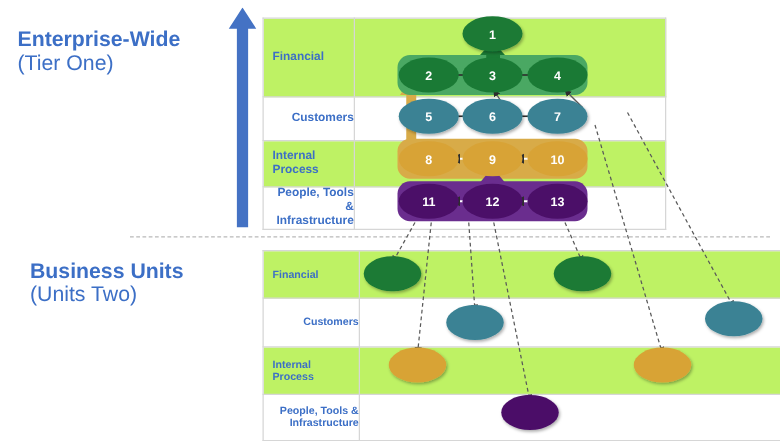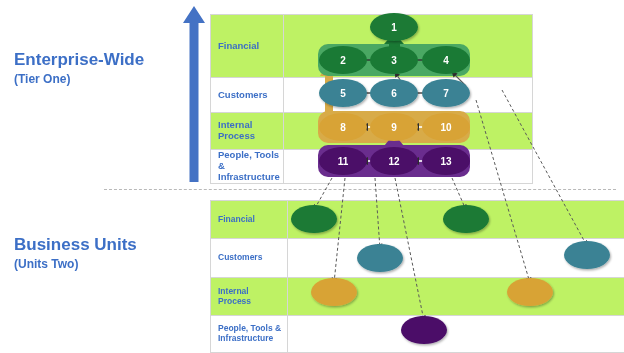--- a/index.html
+++ b/index.html
@@ -1,33 +1,33 @@
 <!DOCTYPE html>
 <html><head>
 <meta charset="utf-8">
 <style>
   html,body{margin:0;padding:0;background:#ffffff;}
   body{width:624px;height:353px;overflow:hidden;
        font-family:"Liberation Sans","DejaVu Sans",sans-serif;}
   #stage{position:relative;width:624px;height:353px;background:#fff;}
 
   
-  .tier-caption{position:absolute;color:#3c6fc6;margin-top:28px;}
+  .tier-caption{position:absolute;color:#3c6fc6;}
   .tier-caption .t1{font-size:17px;font-weight:bold;line-height:20px;white-space:nowrap;}
-  .tier-caption .t2{font-size:12px;font-weight:bold;line-height:18px;white-space:nowrap;}
+  .tier-caption .t2{font-size:17px;font-weight:normal;line-height:18px;white-space:nowrap;}
 
   
   .blue-arrow{position:absolute;left:182px;top:6px;width:24px;height:176px;}
 
   
   .bsc-table{position:absolute;border-collapse:collapse;table-layout:fixed;}
   .bsc-table td{border:1px solid #d6d6d6;padding:0;vertical-align:middle;}
   .lbl{color:#3c6fc6;font-weight:bold;padding-left:7px;line-height:1.15;}
   .shade{background:#bef264;}
-  .plain{background:#ffffff;}
+  .plain{background:#ffffff;text-align:right;}
 
   #table-top{left:210px;top:14px;width:320px;}
   #table-top .lbl{font-size:9.5px;}
   #table-bottom{left:210px;top:200px;width:414px;}
   #table-bottom .lbl{font-size:8.5px;}
 
   
   #overlay{position:absolute;left:0;top:0;width:624px;height:353px;pointer-events:none;}
   .node-num{font-size:10px;font-weight:bold;fill:#ffffff;
             font-family:"Liberation Sans","DejaVu Sans",sans-serif;}
@@ -39,21 +39,21 @@
 </head>
 <body>
 
 <div id="stage">
 
   <div class="tier-caption" style="left:14px;top:22px;">
     <div class="t1">Enterprise-Wide</div>
     <div class="t2">(Tier One)</div>
   </div>
 
-  <div class="tier-caption" style="left:14px;top:207px;">
+  <div class="tier-caption" style="left:24px;top:207px;">
     <div class="t1">Business Units</div>
     <div class="t2">(Units Two)</div>
   </div>
 
   <svg class="blue-arrow" viewBox="0 0 24 176">
     <polygon points="12,0 23,17 16.5,17 16.5,176 7.5,176 7.5,17 1,17" fill="#4472c4"></polygon>
   </svg>
 
   <table id="table-top" class="bsc-table">
     <tbody>

